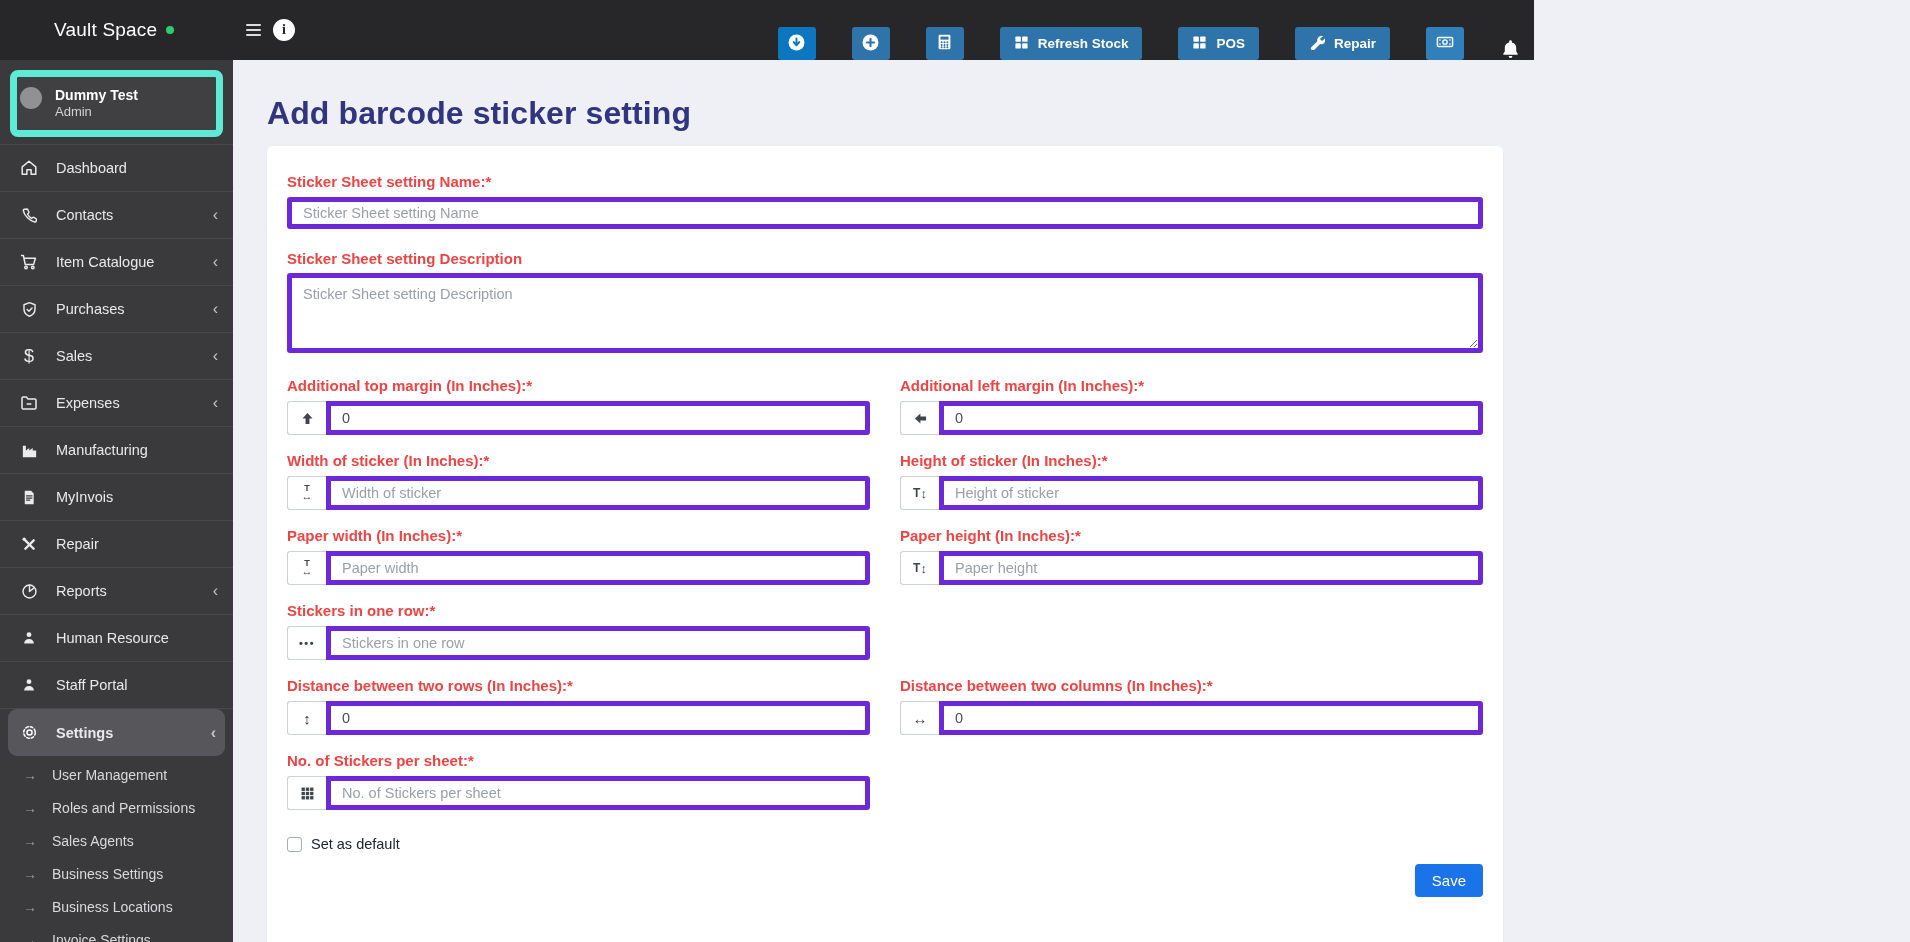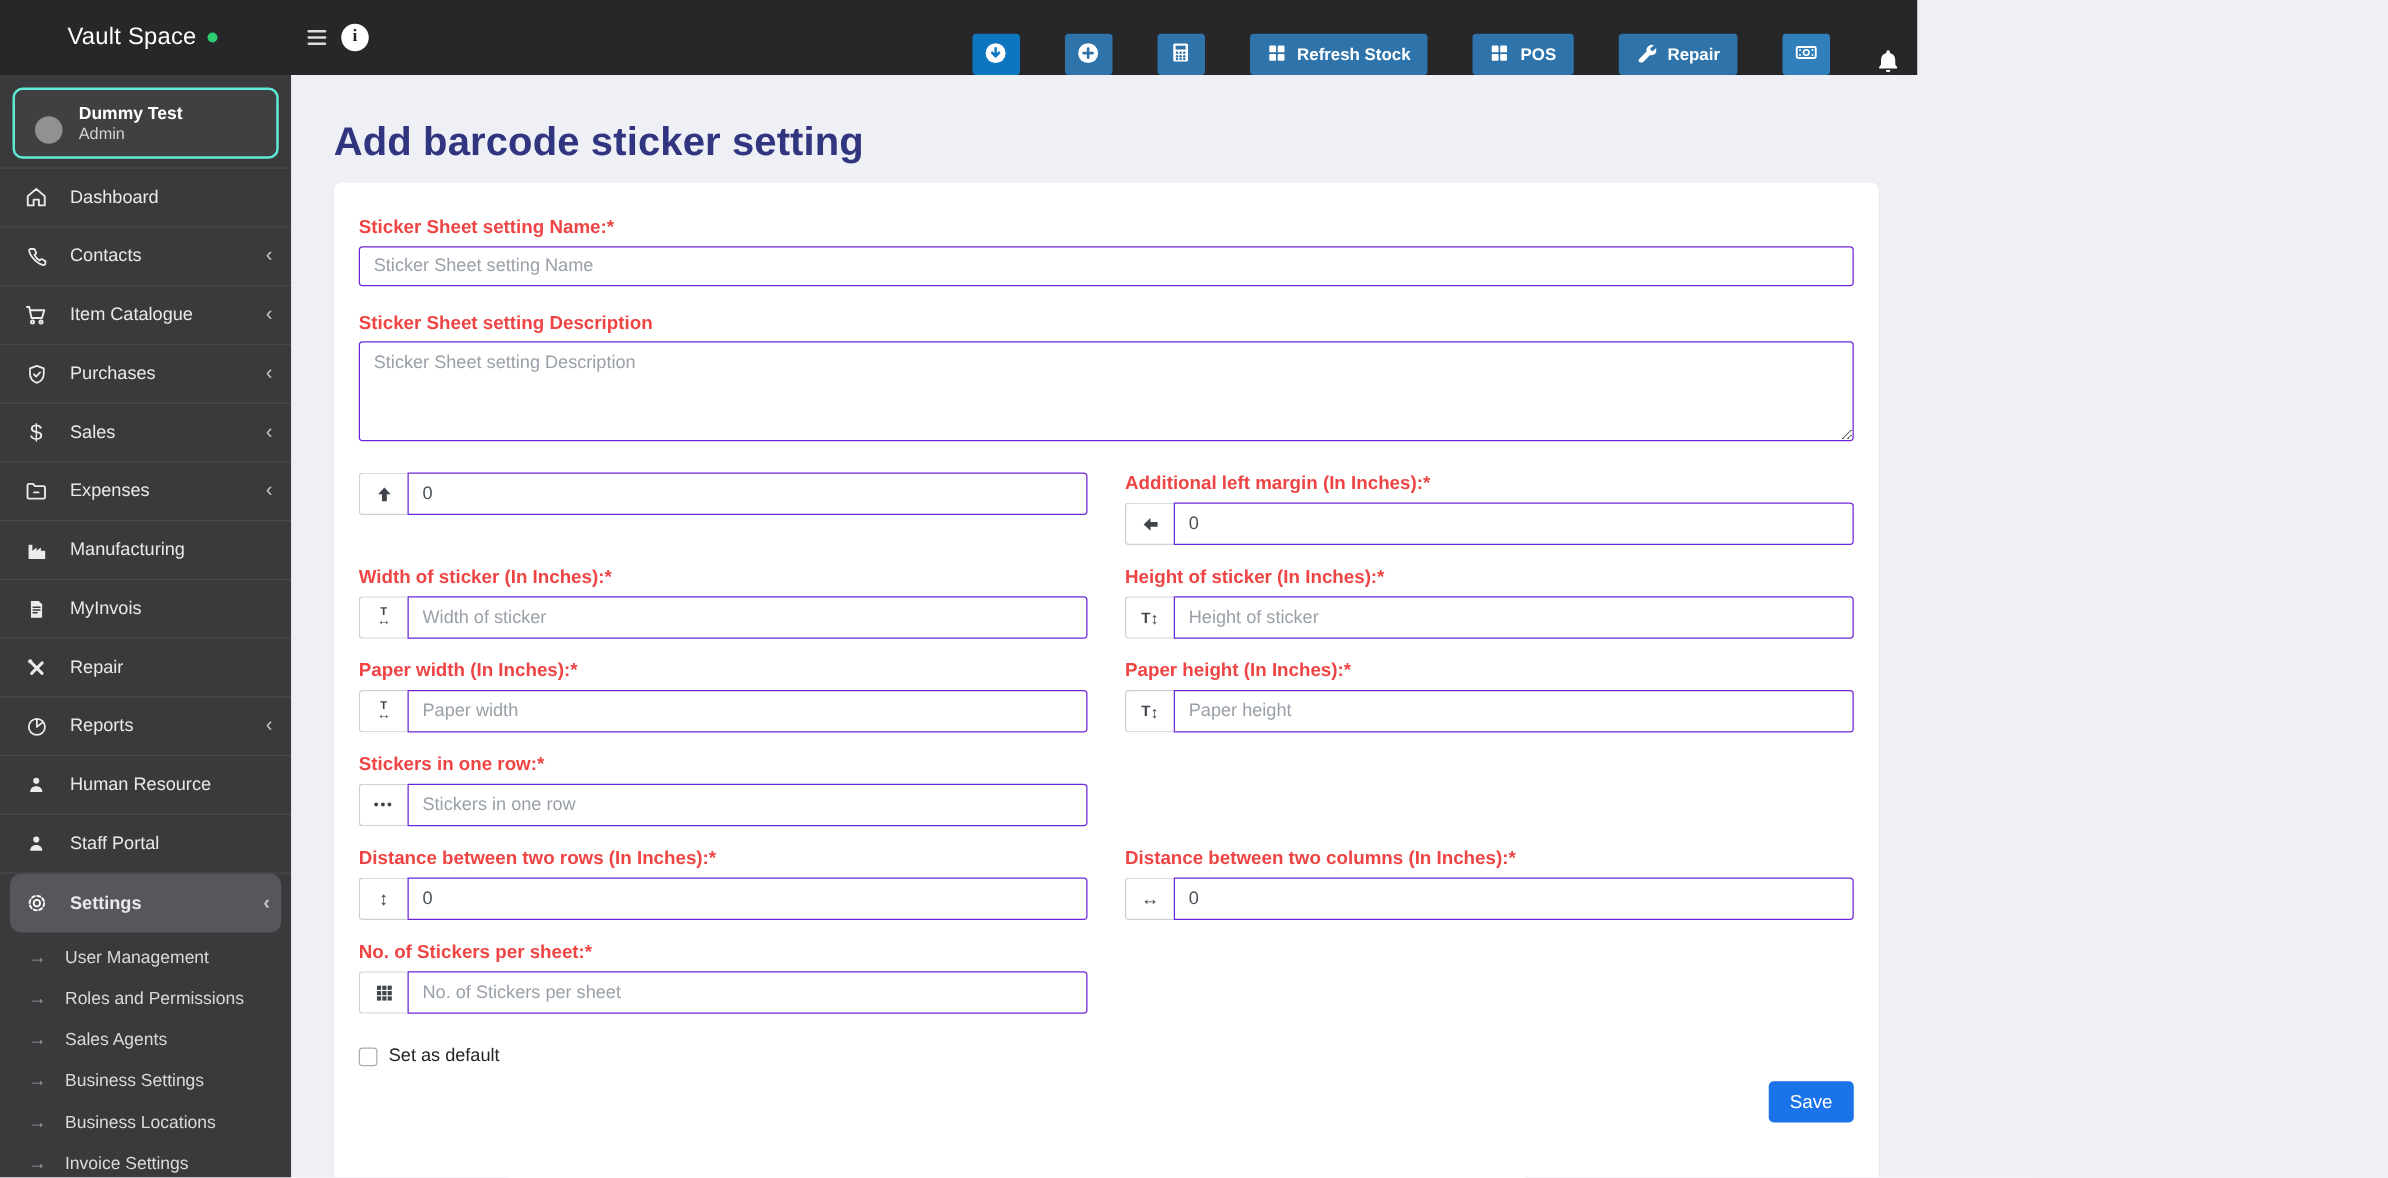--- a/index.html
+++ b/index.html
@@ -23,22 +23,22 @@
           display:flex; align-items:center; justify-content:center; gap:9px;
           font-family:inherit; font-weight:bold; font-size:13.5px; }
   .nbtn.icon-only { width:38px; }
   .nbtn.bright { background:#0d76c0; }
   .nbtn.light { background:#3180bc; }
   .nbtn.textbtn { padding:0 14px; }
   .bell { width:20px; height:22px; display:flex; align-items:center; justify-content:center; cursor:pointer; }
 
   
   .sidebar { position:absolute; top:60px; left:0; bottom:0; width:233px; background:#3a3a3d; color:#e9e9eb; overflow:hidden; }
-  .user-card { margin:10px 10px 7px; border:2px solid #5eead4; border-radius:8px; background:rgba(255,255,255,.035);
-               padding:10px 16px; display:flex; align-items:flex-end; gap:13px; cursor:pointer; }
+  .user-card { margin:10px 10px 7px; border:7px solid #5eead4; border-radius:8px; background:rgba(255,255,255,.035);
+               padding:10px 3px; display:flex; align-items:flex-start; gap:13px; cursor:pointer; }
   .avatar { width:22px; height:22px; border-radius:50%; background:#919194; flex:none; }
   .user-name { font-weight:bold; font-size:14px; color:#fff; line-height:17px; }
   .user-role { font-size:13px; color:#d2d2d5; line-height:16px; }
   .nav-list { border-top:1px solid rgba(255,255,255,.08); }
   .nav-item { height:47px; display:flex; align-items:center; gap:17px; padding:0 15px 0 19px;
               font-size:14.5px; border-bottom:1px solid rgba(255,255,255,.08); cursor:pointer; }
   .nav-ic { width:20px; height:20px; flex:none; display:flex; align-items:center; justify-content:center; }
   .nav-ic svg { display:block; }
   .dollar-glyph { font-size:18px; color:#ebebed; font-weight:400; }
   .chev { margin-left:auto; color:#c6c6c9; font-size:16px; line-height:1; }
@@ -48,21 +48,21 @@
   .submenu-item { height:33px; display:flex; align-items:center; gap:15px; padding-left:23px;
                   font-size:14px; color:#dadadc; cursor:pointer; }
   .sub-arrow { color:#9d9da1; font-size:14px; }
 
   
   .main { position:absolute; left:233px; top:60px; right:0; bottom:0; background:#eef0f6; overflow:hidden; }
   .page-title { position:absolute; left:34px; top:35px; margin:0; font-size:32px; font-weight:bold; color:#313580; letter-spacing:.1px; }
   .card { position:absolute; left:34px; right:31px; top:86px; height:1200px; background:#fff; border-radius:6px;
           box-shadow:0 1px 2px rgba(40,50,80,.05); padding:27px 20px; }
   .flabel { display:block; font-size:15px; font-weight:bold; color:#ef4444; line-height:18px; margin-bottom:6px; }
-  .tinput, .tarea { width:100%; border:1px solid #6d28d9; border-radius:3px; font-family:inherit;
+  .tinput, .tarea { width:100%; border:5px solid #6d28d9; border-radius:3px; font-family:inherit;
                     font-size:14.5px; color:#495057; outline:none; background:#fff; }
   .tinput { height:32px; padding:0 11px; }
   .tarea { height:80px; padding:8px 11px; margin-top:-1px; }
   ::placeholder { color:#9aa0a8; opacity:1; }
   .gap20 { height:21px; }
   .check-row { display:flex; align-items:center; margin-top:20px; }
   .checkbox { appearance:none; -webkit-appearance:none; width:15px; height:15px; border:1px solid #a7adb5;
               border-radius:3px; background:#fff; margin:0; cursor:pointer; }
   .check-label { font-size:14.5px; color:#212529; margin-left:9px; }
   .form-grid { margin-top:20px; }
@@ -372,20 +372,21 @@
 
       <div class="gap20"></div>
       <label class="flabel">Sticker Sheet setting Description</label>
       <textarea class="tarea" placeholder="Sticker Sheet setting Description" style=""></textarea>
 
 
       <div class="form-grid">
 
         <div class="frow">
           <div class="fcol">
+            <label class="flabel">Additional top margin (In Inches):*</label>
             <div class="igroup">
               <span class="ig-icon">
                 <svg width="13" height="13" viewBox="0 0 14 14">
                     <path fill="#3f454b" d="M7 1 L12.4 6.9 H9.1 V13 H4.9 V6.9 H1.6 Z"></path>
                   </svg>
               </span>
               <input class="tinput" type="text" value="0" style="">
             </div>
           </div>
           <div class="fcol">

